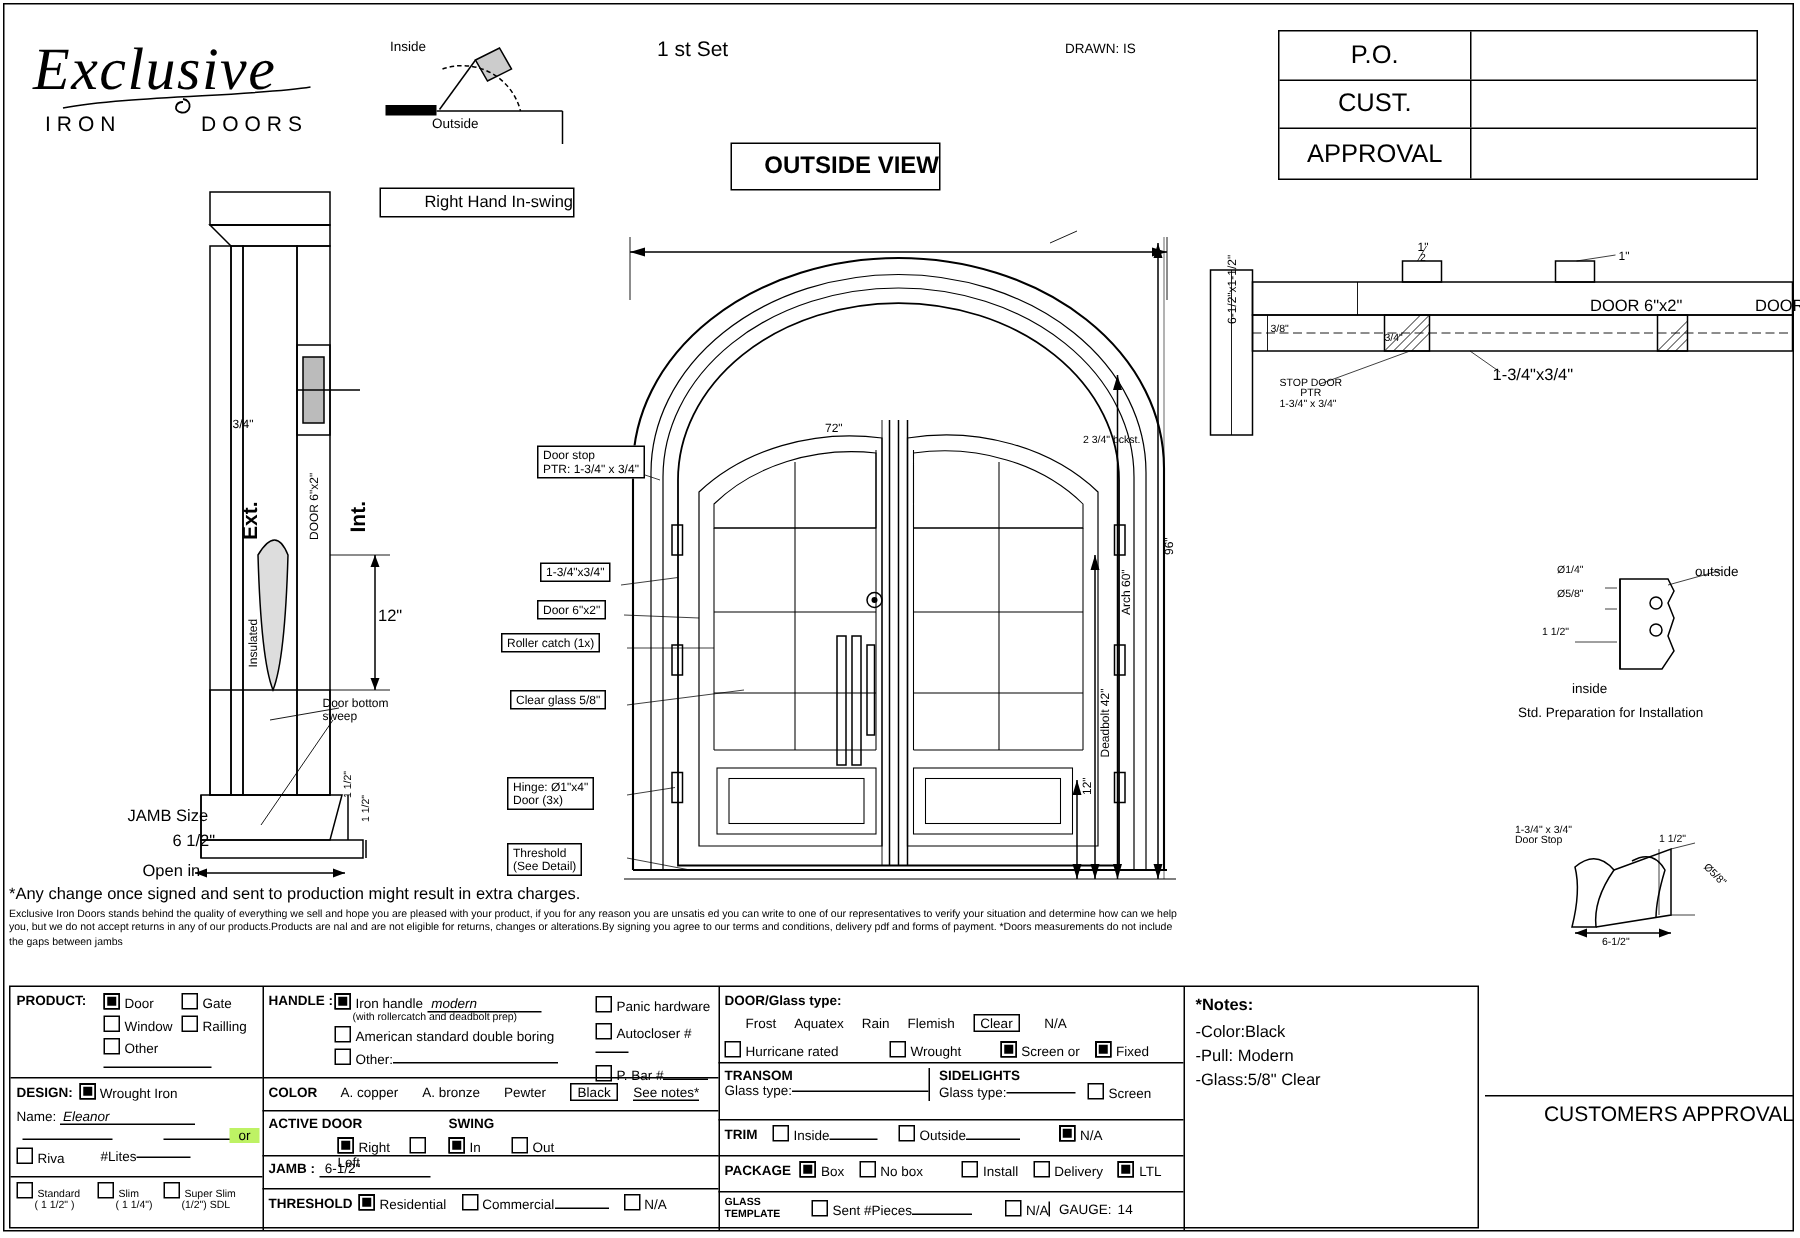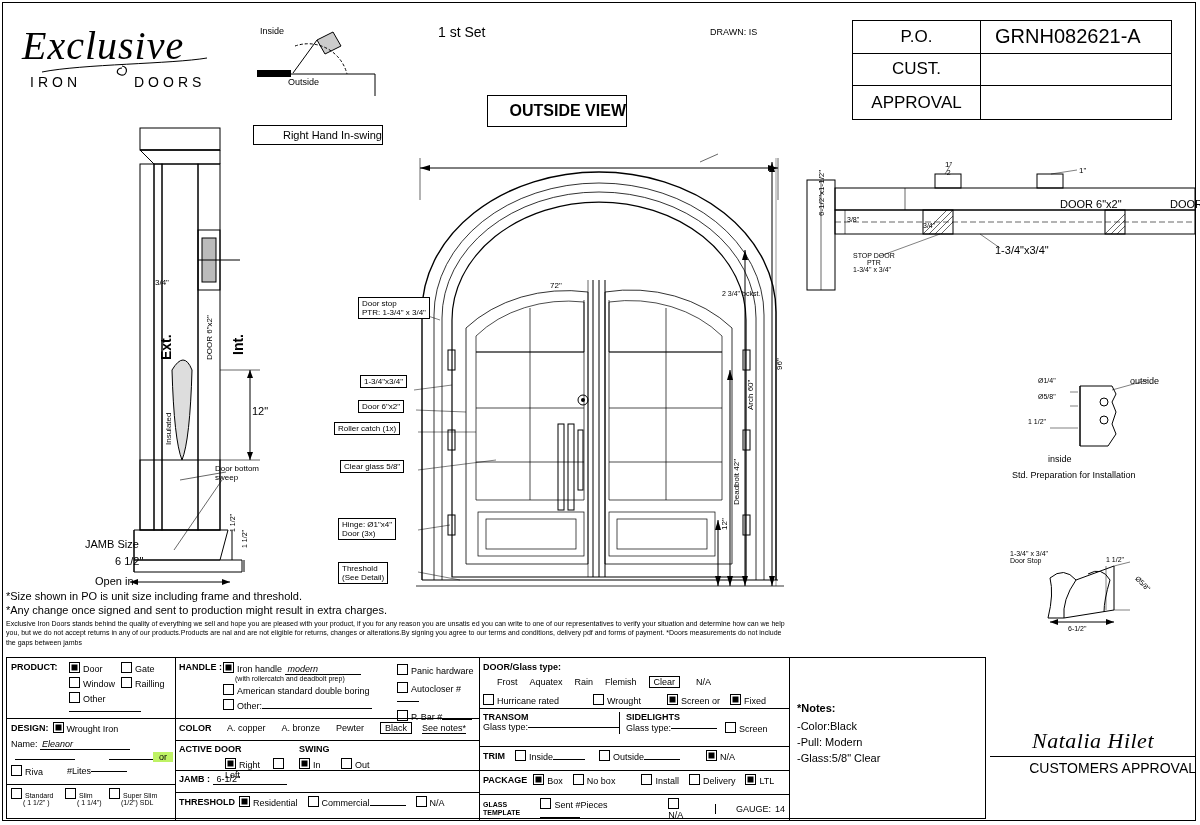--- a/index.html
+++ b/index.html
@@ -69,21 +69,20 @@
   <div class="abs box ctr" style="left:-2px;top:99px;width:128px;height:18px;line-height:18px;font-size:11px;">Right Hand In-swing</div>
 </div>
 
 <div class="abs lg" style="left:438px;top:24px;">1 st Set</div>
 <div class="abs sm" style="left:710px;top:27px;">DRAWN: IS</div>
 <div class="abs box ctr bold" style="left:487px;top:95px;width:138px;height:30px;line-height:30px;font-size:16px;">OUTSIDE VIEW</div>
 
 <div class="hdr-tbl">
   <div class="hdr-row">
     <div class="hdr-lbl">P.O.</div>
-    <div class="hdr-val">GRNH082621-A</div>
   </div>
   <div class="hdr-row">
     <div class="hdr-lbl">CUST.</div>
     <div class="hdr-val"></div>
   </div>
   <div class="hdr-row">
     <div class="hdr-lbl">APPROVAL</div>
     <div class="hdr-val"></div>
   </div>
 </div>
@@ -342,21 +341,20 @@
   <div class="abs xtiny" style="left:0px;top:10px;">
     <div>1-3/4" x 3/4"</div>
     <div>Door Stop</div>
   </div>
   <div class="abs xtiny" style="left:96px;top:16px;">1 1/2"</div>
   <div class="abs xtiny" style="left:124px;top:40px;transform:rotate(45deg);">Ø5/8"</div>
   <div class="abs xtiny" style="left:58px;top:85px;">6-1/2"</div>
 </div>
 
 <div class="abs" style="left:6px;top:590px;width:780px;">
-  <div class="md" style="margin-bottom:2px;">*Size shown in PO is unit size including frame and threshold.</div>
   <div class="md" style="margin-bottom:3px;">*Any change once signed and sent to production might result in extra charges.</div>
   <div class="xtiny" style="line-height:1.35;">Exclusive Iron Doors stands behind the quality of everything we sell and hope you are pleased with your product, if you for any reason you are unsatis    ed you can write to one of our representatives to verify your situation and determine how can we help you, but we do not accept returns in any of our products.Products are     nal and are not eligible for returns, changes or alterations.By signing you agree to our terms and conditions, delivery pdf and forms of payment. *Doors measurements do not include the gaps between jambs</div>
 </div>
 
 <div id="spec">
 
   <div class="abs" style="left:168px;top:0;width:1px;height:162px;background:#000;"></div>
   <div class="abs" style="left:472px;top:0;width:1px;height:162px;background:#000;"></div>
   <div class="abs" style="left:782px;top:0;width:1px;height:162px;background:#000;"></div>
 
@@ -525,29 +523,28 @@
     <span style="margin-left:26px;"><span class="cb"></span><span>Install</span></span>
     <span style="margin-left:10px;"><span class="cb"></span><span>Delivery</span></span>
     <span style="margin-left:10px;"><span class="cb on"></span><span>LTL</span></span>
   </div>
   <div class="abs" style="left:472px;top:136px;width:310px;height:1px;background:#000;"></div>
 
   <div class="abs sm" style="left:476px;top:140px;width:302px;display:flex;align-items:center;">
     <span class="xtiny bold" style="width:58px;line-height:1.1;">GLASS TEMPLATE</span>
     <span><span class="cb"></span><span>Sent #Pieces</span><span class="fieldline" style="width:40px;"></span></span>
     <span style="margin-left:22px;"><span class="cb"></span><span>N/A</span></span>
-    <span style="margin-left:18px;border-left:1px solid #000;padding-left:20px;">GAUGE:</span>
+    <span style="border-left:1px solid #000;padding-left:6px;">GAUGE:</span>
     <span style="margin-left:4px;">14</span>
   </div>
 
-  <div class="abs" style="left:790px;top:6px;width:180px;margin-top:38px;">
+  <div class="abs" style="left:790px;top:6px;width:180px;">
     <div class="md bold">*Notes:</div>
     <div class="md" style="margin-top:6px;">-Color:Black</div>
     <div class="md" style="margin-top:4px;">-Pull: Modern</div>
     <div class="md" style="margin-top:4px;">-Glass:5/8" Clear</div>
   </div>
 </div>
 
 <div class="abs" style="left:990px;top:728px;width:206px;">
-  <div style="font-family:'Liberation Serif',serif;font-style:italic;font-size:22px;text-align:center;letter-spacing:0.5px;">Natalia Hilet</div>
   <div style="border-top:1px solid #000;margin-top:2px;"></div>
   <div class="lg ctr" style="margin-top:3px;">CUSTOMERS APPROVAL</div>
 </div>
 
 </body></html>

